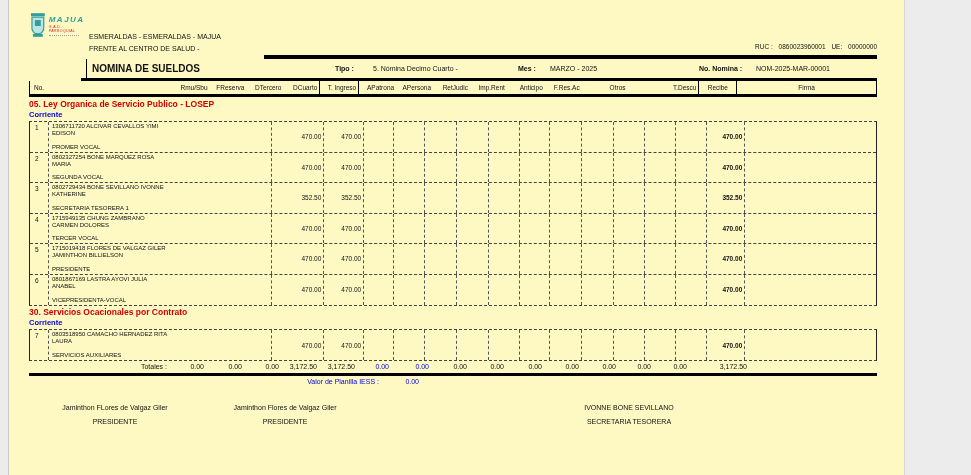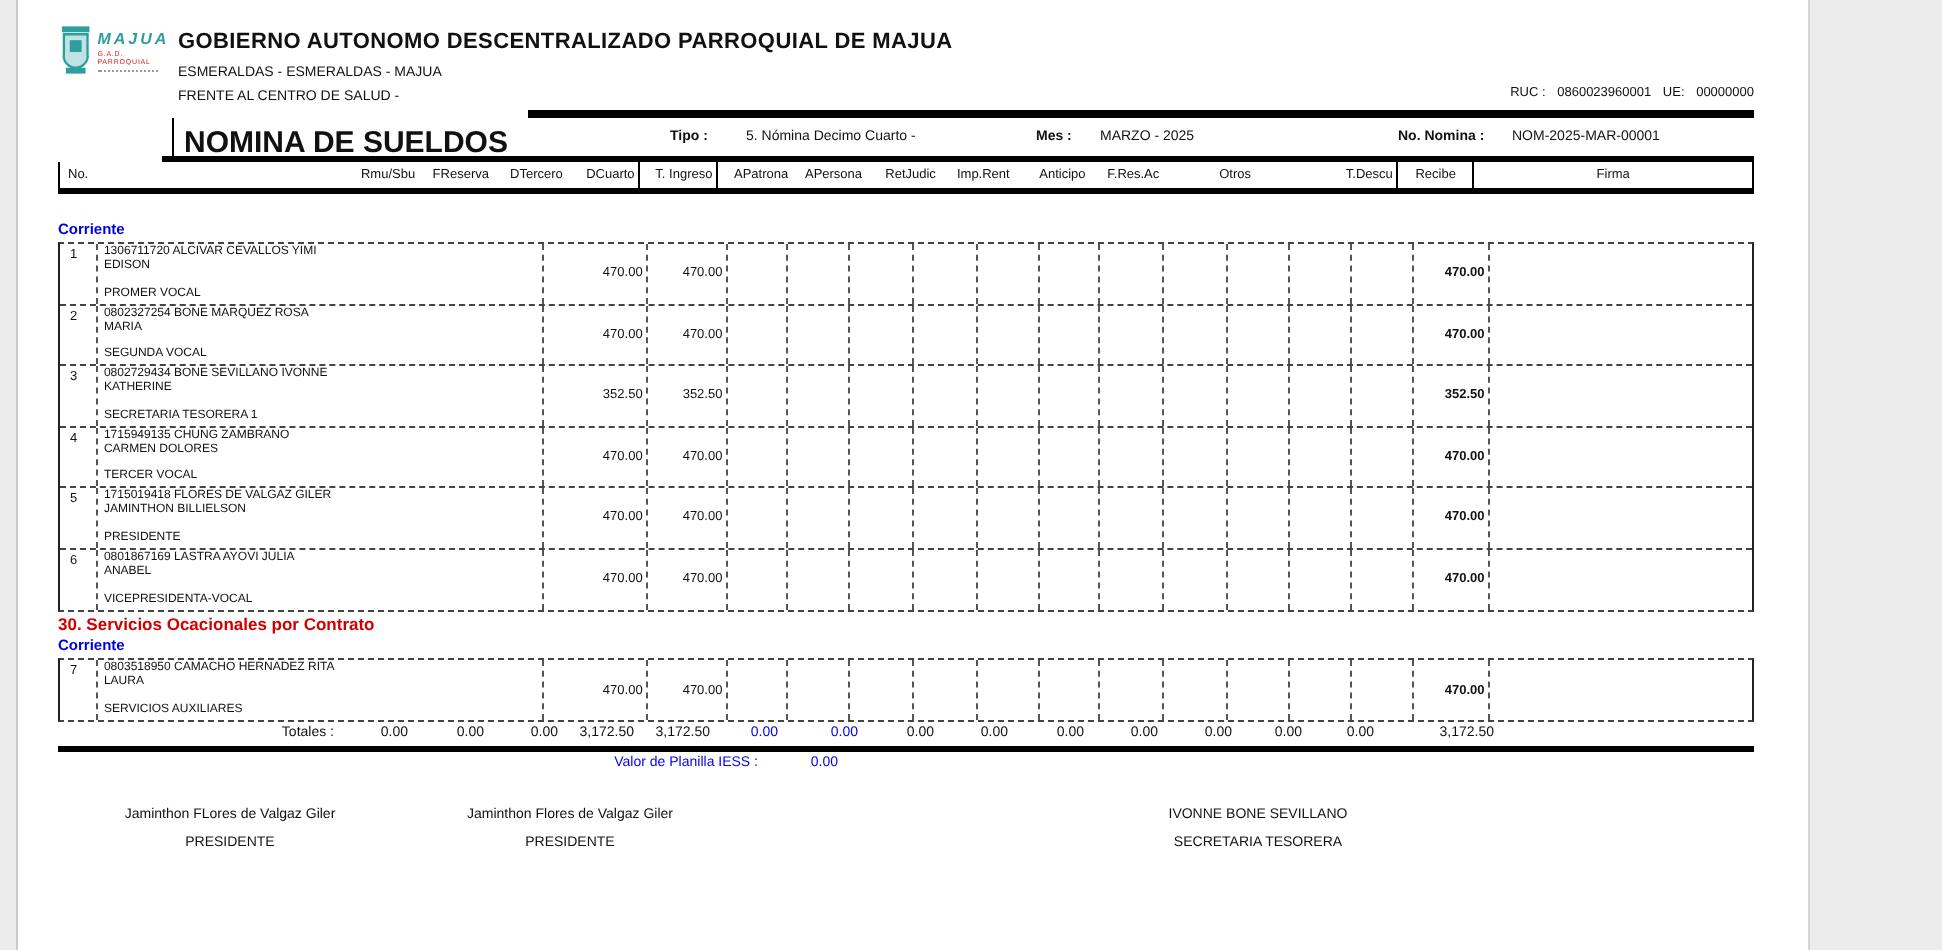--- a/index.html
+++ b/index.html
@@ -1,18 +1,18 @@
 <!DOCTYPE html>
 <html><head>
 <meta charset="utf-8">
 <style>
   * { margin:0; padding:0; box-sizing:border-box; }
   html,body { width:971px; height:475px; }
   body { font-family:"Liberation Sans", sans-serif; background:#ececec; color:#111; position:relative; overflow:hidden; }
-  .page { position:absolute; left:8px; top:0; width:897px; height:475px; background:#ffffff; border-left:1px solid #c9c9c9; border-right:1px solid #d6d6d6; }
+  .page { position:absolute; left:8px; top:0; width:897px; height:475px; background:#fef9c3; border-left:1px solid #c9c9c9; border-right:1px solid #d6d6d6; }
   .abs { position:absolute; }
 
   
   .org-name { left:80px; top:15px; font-size:11px; font-weight:bold; letter-spacing:.2px; }
   .org-loc  { left:80px; top:33px; font-size:7px; }
   .org-addr { left:80px; top:45px; font-size:7px; }
   .ruc-line { left:500px; top:43px; width:368px; font-size:6.5px; text-align:right; }
   .ruc-line span { margin-left:4px; }
 
   .logo { left:20px; top:12px; width:60px; height:34px; display:flex; gap:2px; }
@@ -22,21 +22,21 @@
   .logo-rule { width:30px; height:2px; border-top:1px dotted #999; margin-top:2px; }
 
   .bar { position:absolute; background:#000; }
   .bar1 { left:255px; top:55px; width:613px; height:4px; }
   .bar2 { left:72px;  top:78px; width:796px; height:3px; }
   .bar3 { left:20px;  top:94px; width:848px; height:3px; }
   .bar4 { left:20px;  top:373px; width:848px; height:3px; }
 
   
   .vline-title { left:77px; top:59px; width:1px; height:19px; background:#000; }
-  .doc-title { left:83px; top:63px; font-size:15px; font-weight:bold; }
+  .doc-title { left:83px; top:63px; font-size:10px; font-weight:bold; }
   .fld-label { font-size:7px; font-weight:bold; }
   .fld-value { font-size:7px; }
   .tipo-l { left:326px; top:65px; } .tipo-v { left:364px; top:65px; }
   .mes-l  { left:509px; top:65px; } .mes-v  { left:541px; top:65px; }
   .nom-l  { left:690px; top:65px; } .nom-v  { left:747px; top:65px; }
 
   
   .colhdr { left:20px; top:81px; width:848px; height:13px; display:flex; font-size:6.5px; border-left:1px solid #000; border-right:1px solid #000; align-items:center; }
   .h { text-align:right; padding-right:2px; white-space:nowrap; overflow:hidden; height:100%; display:flex; align-items:center; justify-content:flex-end; }
   .h.lft { justify-content:flex-start; padding-left:4px; }
@@ -88,21 +88,20 @@
       <rect x="6" y="8" width="6" height="6" fill="#2f9e9e"></rect>
       <rect x="4" y="22" width="10" height="3" fill="#2f9e9e"></rect>
     </svg>
     <div class="logo-txt">
       <div class="logo-name">MAJUA</div>
       <div class="logo-sub">G.A.D. PARROQUIAL</div>
       <div class="logo-rule"></div>
     </div>
   </div>
 
-  <div class="abs org-name">GOBIERNO AUTONOMO DESCENTRALIZADO PARROQUIAL DE MAJUA</div>
   <div class="abs org-loc">ESMERALDAS - ESMERALDAS - MAJUA</div>
   <div class="abs org-addr">FRENTE AL CENTRO DE SALUD -</div>
   <div class="abs ruc-line">
     <span>RUC :</span>
     <span>0860023960001</span>
     <span>UE:</span>
     <span>00000000</span>
   </div>
 
   <div class="bar bar1"></div>
@@ -132,20 +131,21 @@
     <div class="h hw38">Anticipo</div>
     <div class="h hw37">F.Res.Ac</div>
     <div class="h ctr hw72">Otros</div>
     <div class="h hw45">T.Descu</div>
     <div class="h ctr sol hw39">Recibe</div>
     <div class="h ctr hw139">Firma</div>
   </div>
 
   <div class="bar bar3"></div>
 
+  <div class="abs sec-title" style="top:99px">05. Ley Organica de Servicio Publico - LOSEP</div>
   <div class="abs sec-sub" style="top:110px">Corriente</div>
 
   <div class="dtable" style="top:121px">
     <div class="trow">
       <div class="c no w18">1</div>
       <div class="c name w224">
         <div class="idname">1306711720  ALCIVAR CEVALLOS YIMI EDISON</div>
         <div class="pos">PROMER VOCAL</div>
       </div>
       <div class="c cv w52">470.00</div>

